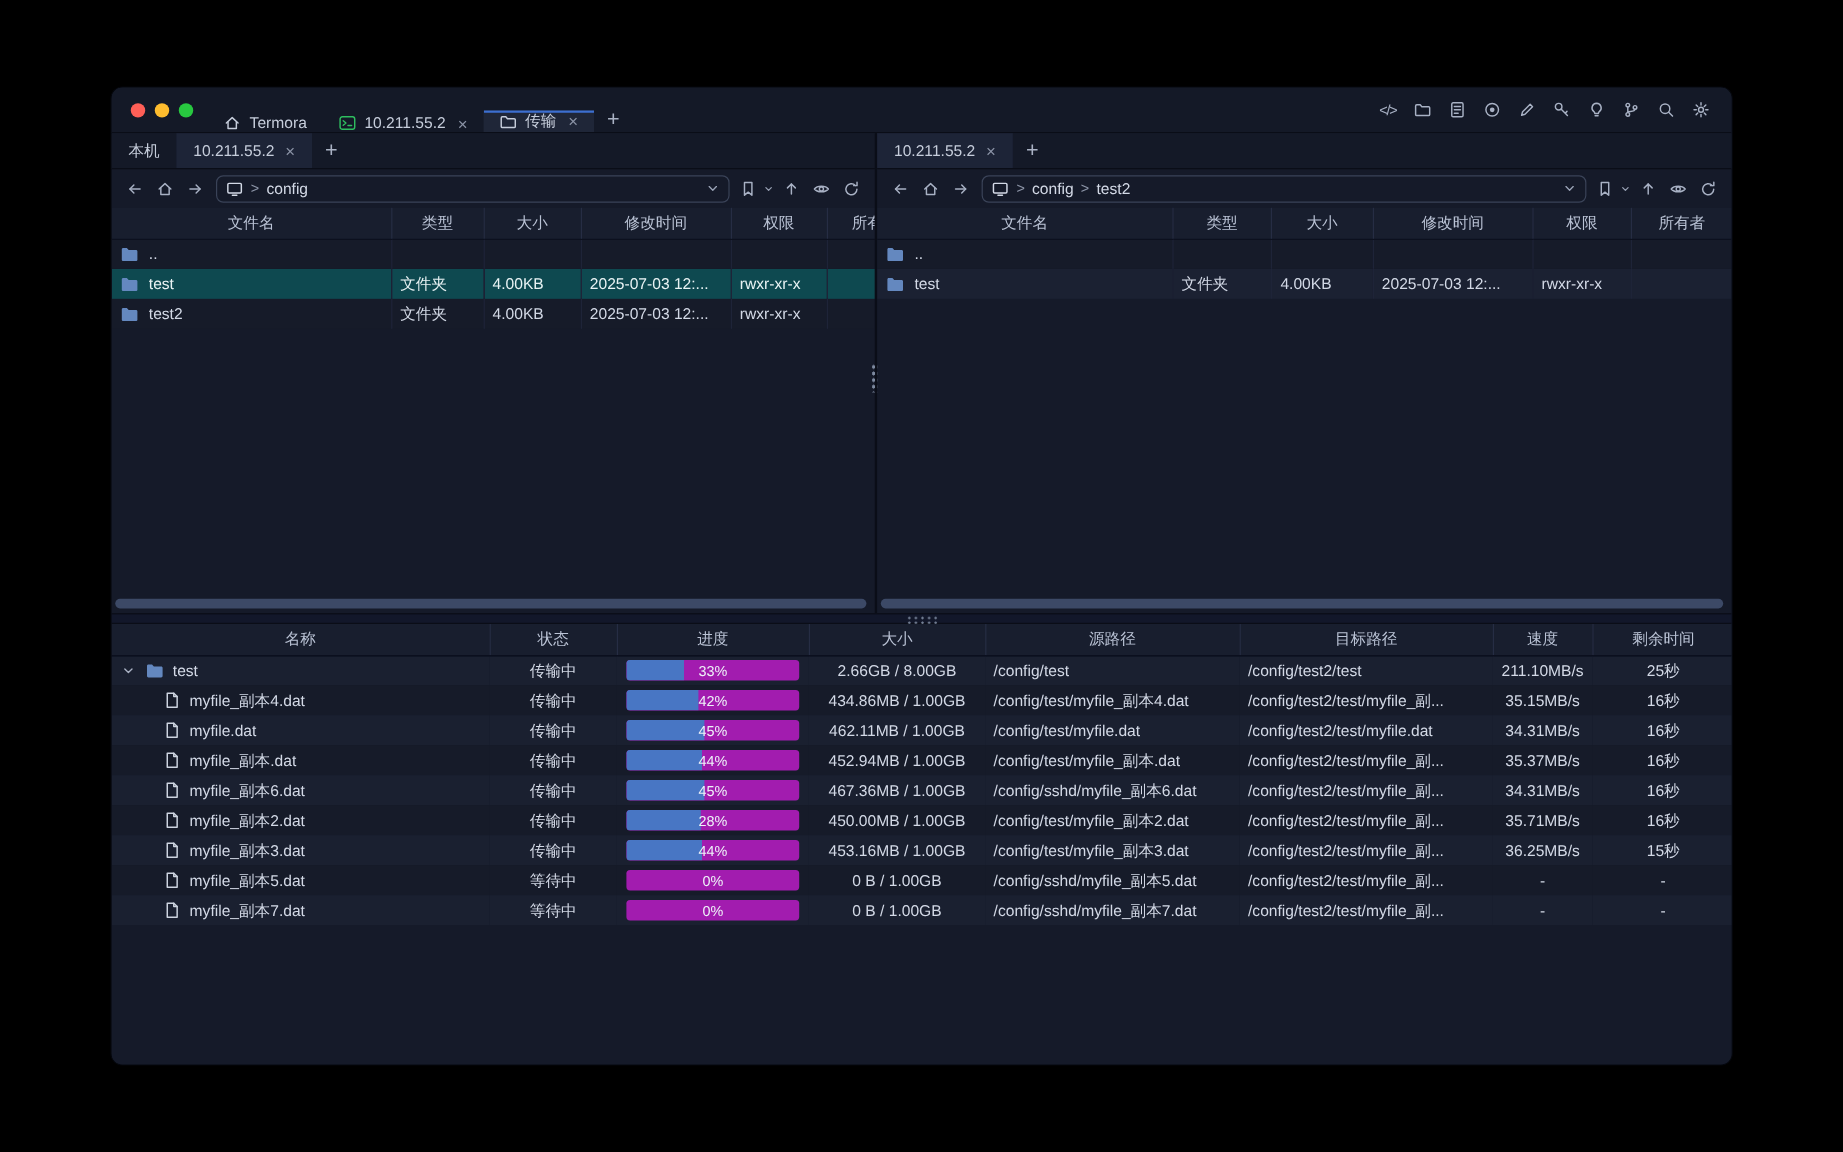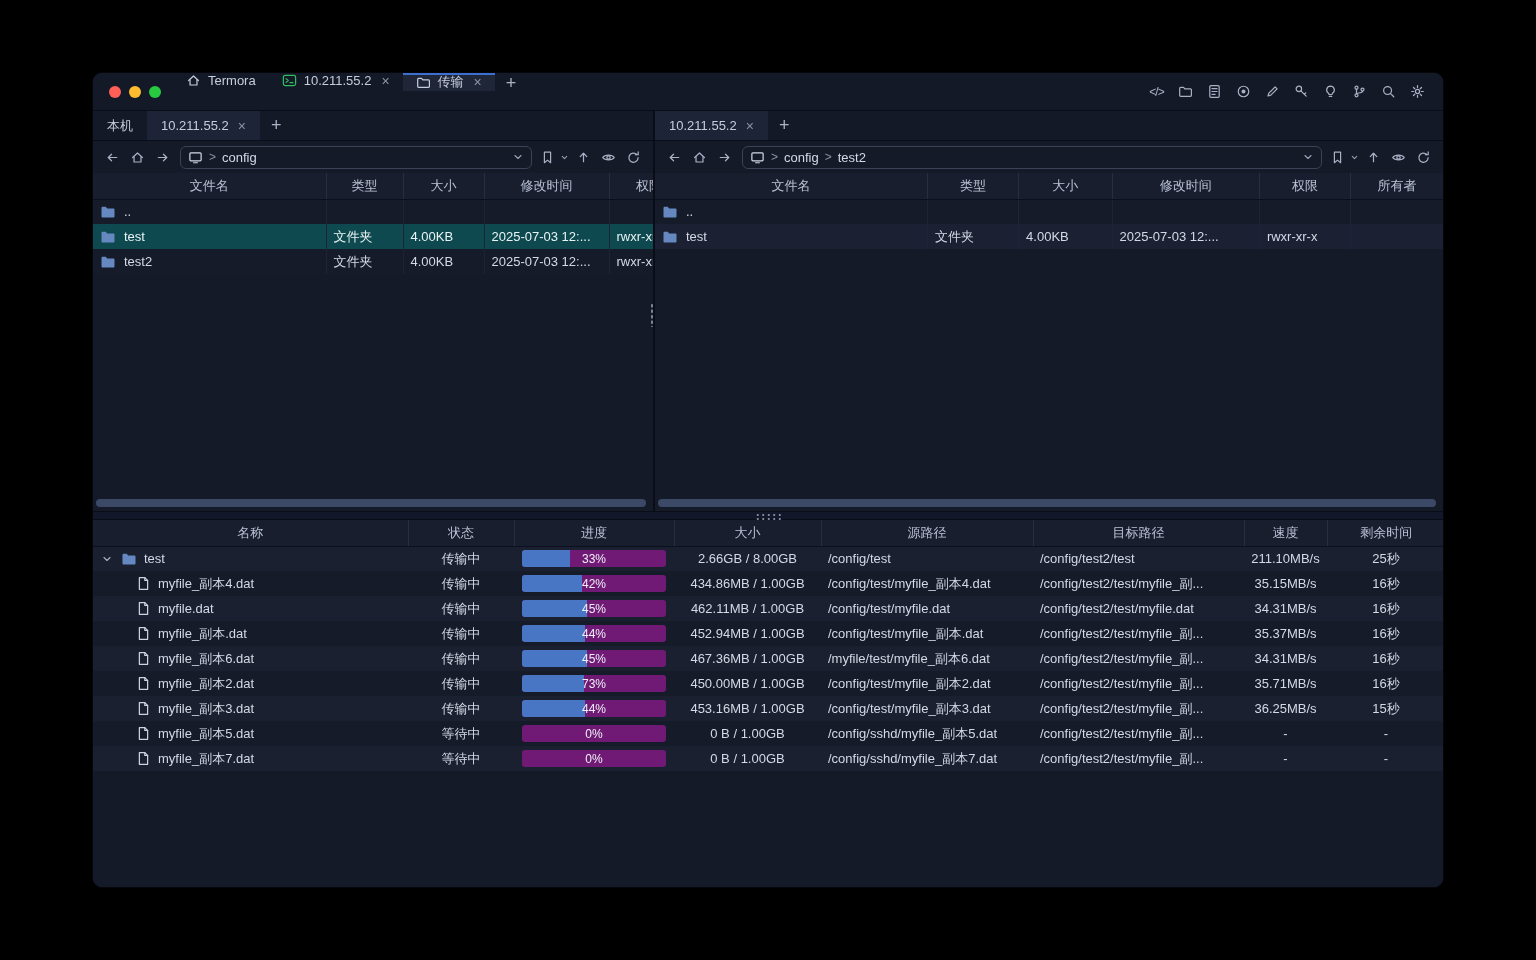--- a/index.html
+++ b/index.html
@@ -6,32 +6,32 @@
   html,body{width:1536px;height:960px;background:#000;font-family:"Liberation Sans","DejaVu Sans",sans-serif}
   .stage{position:relative;width:1536px;height:960px;background:#000;overflow:hidden}
   .window{position:absolute;left:92px;top:72px;width:1352px;height:816px;background:#151a29;border-radius:10px;
     overflow:hidden;border:1px solid #05070d;box-shadow:0 24px 70px rgba(0,0,0,.8);
     display:flex;flex-direction:column;color:#d3d9e6;font-size:13px}
   
   .titlebar{flex:0 0 38px;display:flex;align-items:stretch;background:#141927;border-bottom:1px solid #0a0d17}
   .traffic{display:flex;align-items:center;gap:8px;padding:0 12px 0 16px}
   .tl{width:12px;height:12px;border-radius:50%;display:inline-block}
   .tl.r{background:#ff5f57}.tl.y{background:#febc2e}.tl.g{background:#28c840}
-  .ttabs{display:flex;align-items:flex-start}
+  .ttabs{display:flex;align-items:flex-end}
   .ttab{display:flex;align-items:center;gap:7px;padding:0 13px;color:#c6cddb;cursor:default;white-space:nowrap}
   .ttab.active{background:#1f2638;box-shadow:inset 0 2px 0 var(--accent)}
   .ttab .x{margin-left:3px;color:#8b93a6;font-size:14px;line-height:1}
   .tadd{display:flex;align-items:center;padding:0 11px;color:#aab2c4;font-size:18px}
   .tb-icons{margin-left:auto;display:flex;align-items:center;gap:6px;padding-right:14px;color:#a8b1c4}
   .tbtn{width:23px;height:23px;display:flex;align-items:center;justify-content:center;border-radius:4px}
   .code-txt{font-size:12px;letter-spacing:-1px;color:#a8b1c4}
   
   .panes{flex:0 0 400px;display:flex;position:relative}
   .fp{position:relative;display:flex;flex-direction:column;background:#151a29;min-width:0}
-  #left-panel{width:560px}
+  #left-panel{width:636px}
   .vdivider{width:2px;background:#0a0d17;position:relative}
   #right-panel{flex:1}
   .fp-tabs{flex:0 0 30px;display:flex;align-items:stretch;background:#141927;border-bottom:1px solid #0a0d17}
   .fptab{display:flex;align-items:center;gap:7px;padding:0 14px;color:#c6cddb;white-space:nowrap}
   .fptab.active{background:#1d2437}
   .fptab .x{color:#8b93a6;font-size:14px;line-height:1;margin-left:2px}
   .fp-nav{flex:0 0 32px;display:flex;align-items:center;gap:2px;padding:0 8px;color:#a8b1c4}
   .navbtn{flex:0 0 23px;height:23px;display:flex;align-items:center;justify-content:center;border-radius:4px}
   .crumb{flex:1;min-width:0;height:23px;border:1px solid #3a4358;border-radius:6px;display:flex;align-items:center;
     gap:6px;padding:0 7px;margin:0 4px;color:#d3d9e6}
@@ -63,21 +63,21 @@
     background-image:radial-gradient(#7e8aa0 1px,transparent 1.4px);background-size:5.5px 4px}
   
   .transfer{flex:1;background:#151a29;overflow:hidden}
   .tt td{height:25px;padding:0 7px;white-space:nowrap;overflow:hidden;text-overflow:ellipsis}
   .tt tbody tr:nth-child(odd){background:#1a2030}
   .tt tbody tr:nth-child(even){background:#161b29}
   .tt .c{text-align:center}
   .tname{display:flex;align-items:center;gap:7px;height:100%;min-width:0}
   .tname.lvl1{padding-left:36px}
   .tchev{display:inline-flex;color:#aab2c4;width:14px;justify-content:center}
-  .ptrack{position:relative;height:17px;background:#701a75;border-radius:3px;overflow:hidden;margin:0 1px}
+  .ptrack{position:relative;height:17px;background:#a21caf;border-radius:3px;overflow:hidden;margin:0 1px}
   .pfill{position:absolute;left:0;top:0;bottom:0;background:var(--progress-fill)}
   .ptext{position:absolute;inset:0;display:flex;align-items:center;justify-content:center;color:#eef2f8;font-size:12px}
 </style>
 </head>
 <body>
 
 <div class="stage">
   <div class="window">
 
     <div class="titlebar">
@@ -643,21 +643,21 @@
                 </div>
               </td>
       <td class="c">传输中</td>
       <td>
                 <div class="ptrack">
         <div class="pfill" style="width:45%"></div>
         <span class="ptext">45%</span>
                 </div>
               </td>
       <td class="c">467.36MB / 1.00GB</td>
-      <td>/myfile/test/myfile_副本6.dat</td>
+      <td>/config/sshd/myfile_副本6.dat</td>
       <td>/config/test2/test/myfile_副...</td>
       <td class="c">34.31MB/s</td>
       <td class="c">16秒</td>
     </tr>
     <tr>
       <td>
                 <div class="tname lvl1">
 
         <span class="ic">
                     <svg viewBox="0 0 16 16" width="15" height="15" fill="none" stroke="#cdd4e0" stroke-width="1.3" stroke-linecap="round" stroke-linejoin="round">
@@ -665,21 +665,21 @@
                       <path d="M9.4 1.8v3h3"></path>
                     </svg>
                   </span>
                   <span class="nm">myfile_副本2.dat</span>
                 </div>
               </td>
       <td class="c">传输中</td>
       <td>
                 <div class="ptrack">
         <div class="pfill" style="width:43%"></div>
-        <span class="ptext">73%</span>
+        <span class="ptext">28%</span>
                 </div>
               </td>
       <td class="c">450.00MB / 1.00GB</td>
       <td>/config/test/myfile_副本2.dat</td>
       <td>/config/test2/test/myfile_副...</td>
       <td class="c">35.71MB/s</td>
       <td class="c">16秒</td>
     </tr>
     <tr>
       <td>

